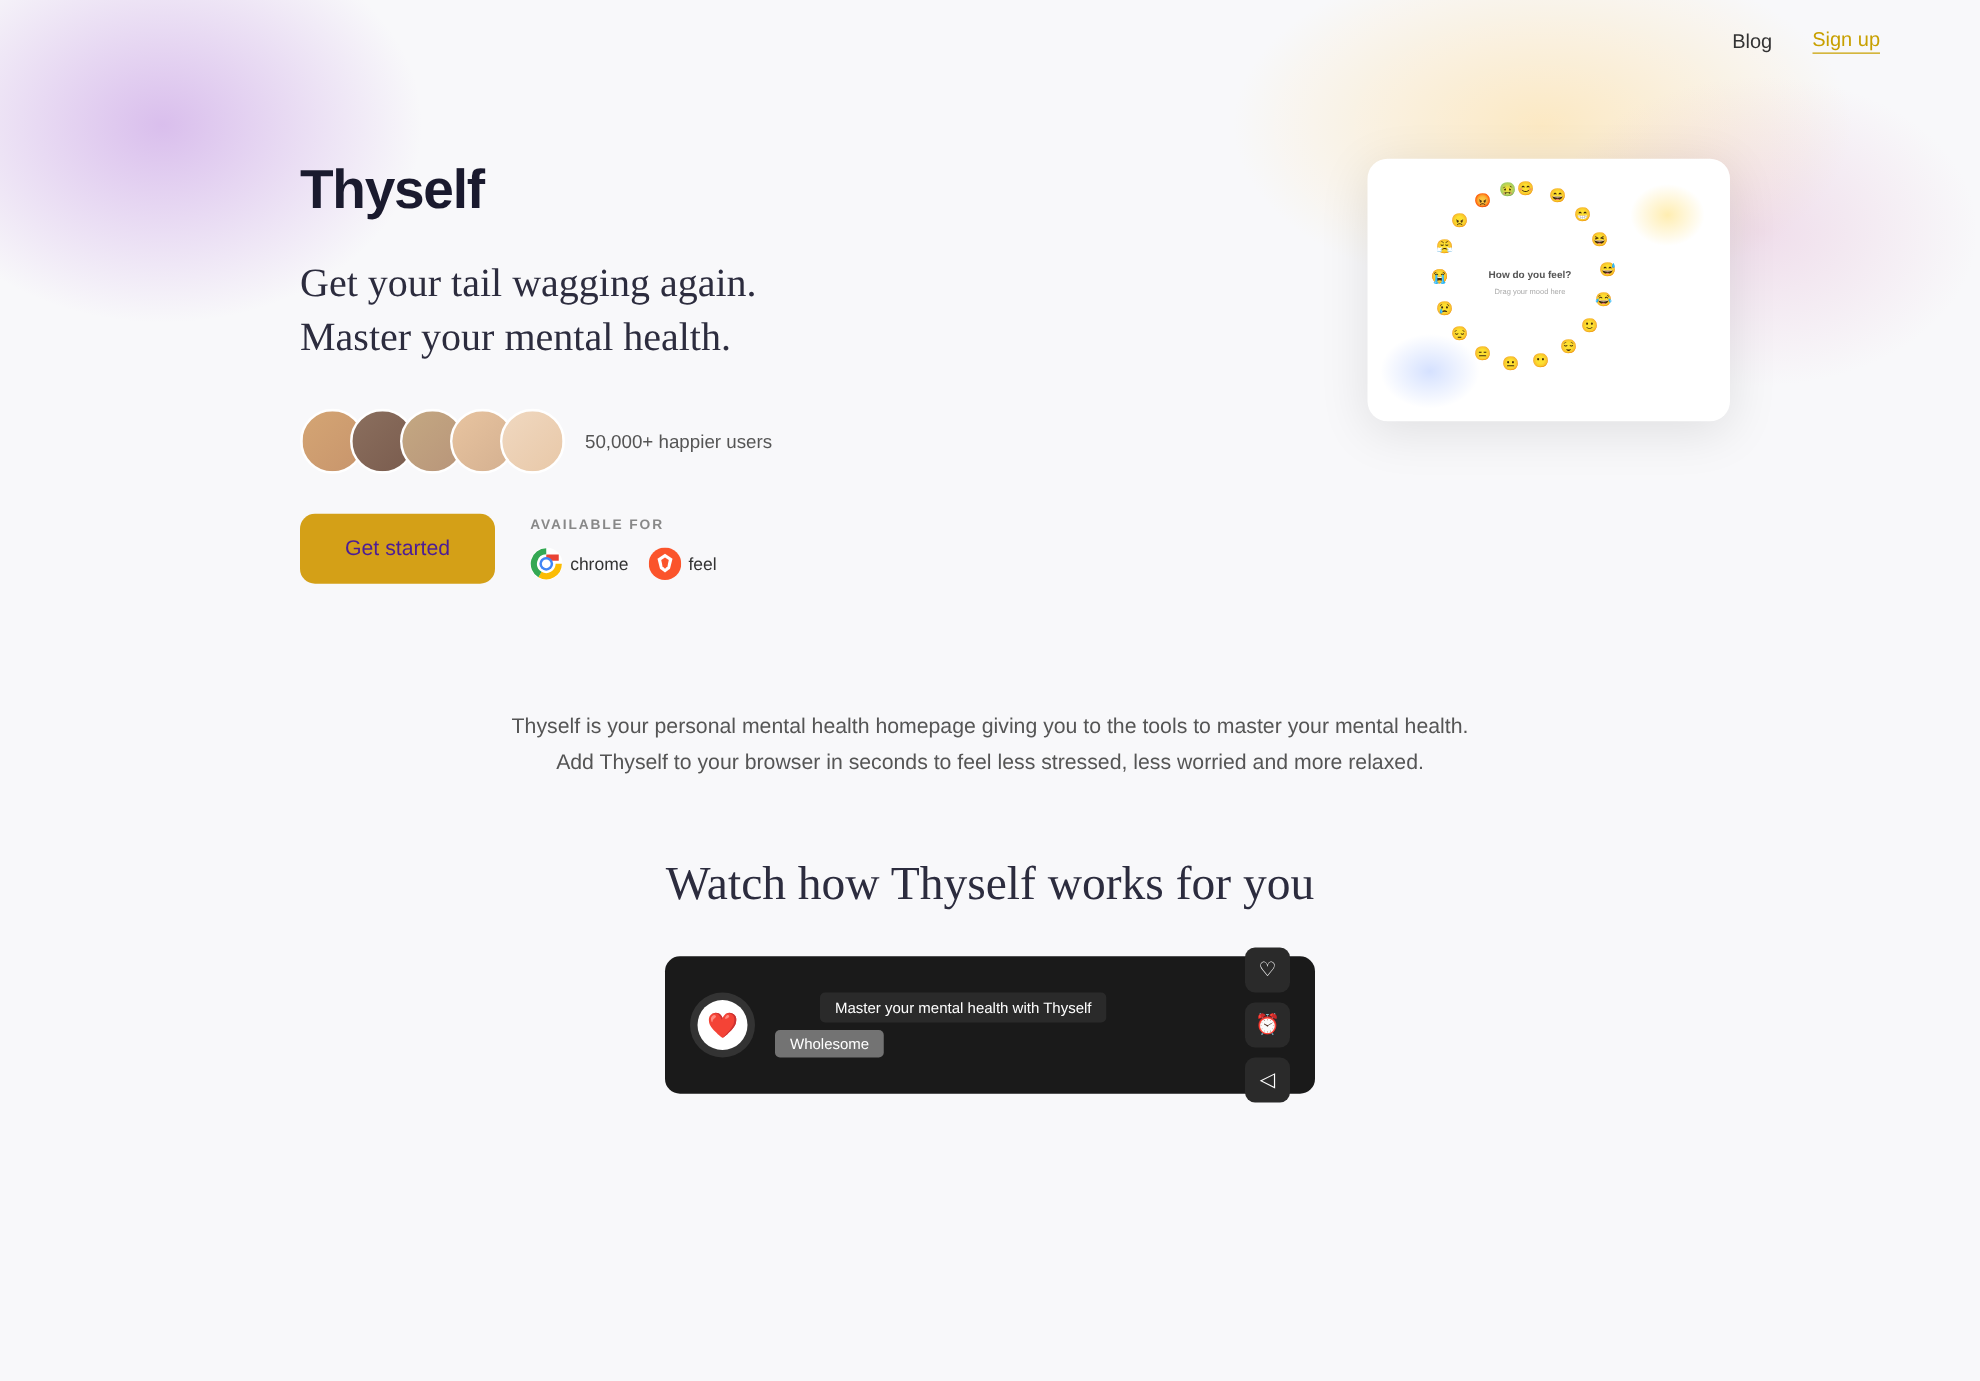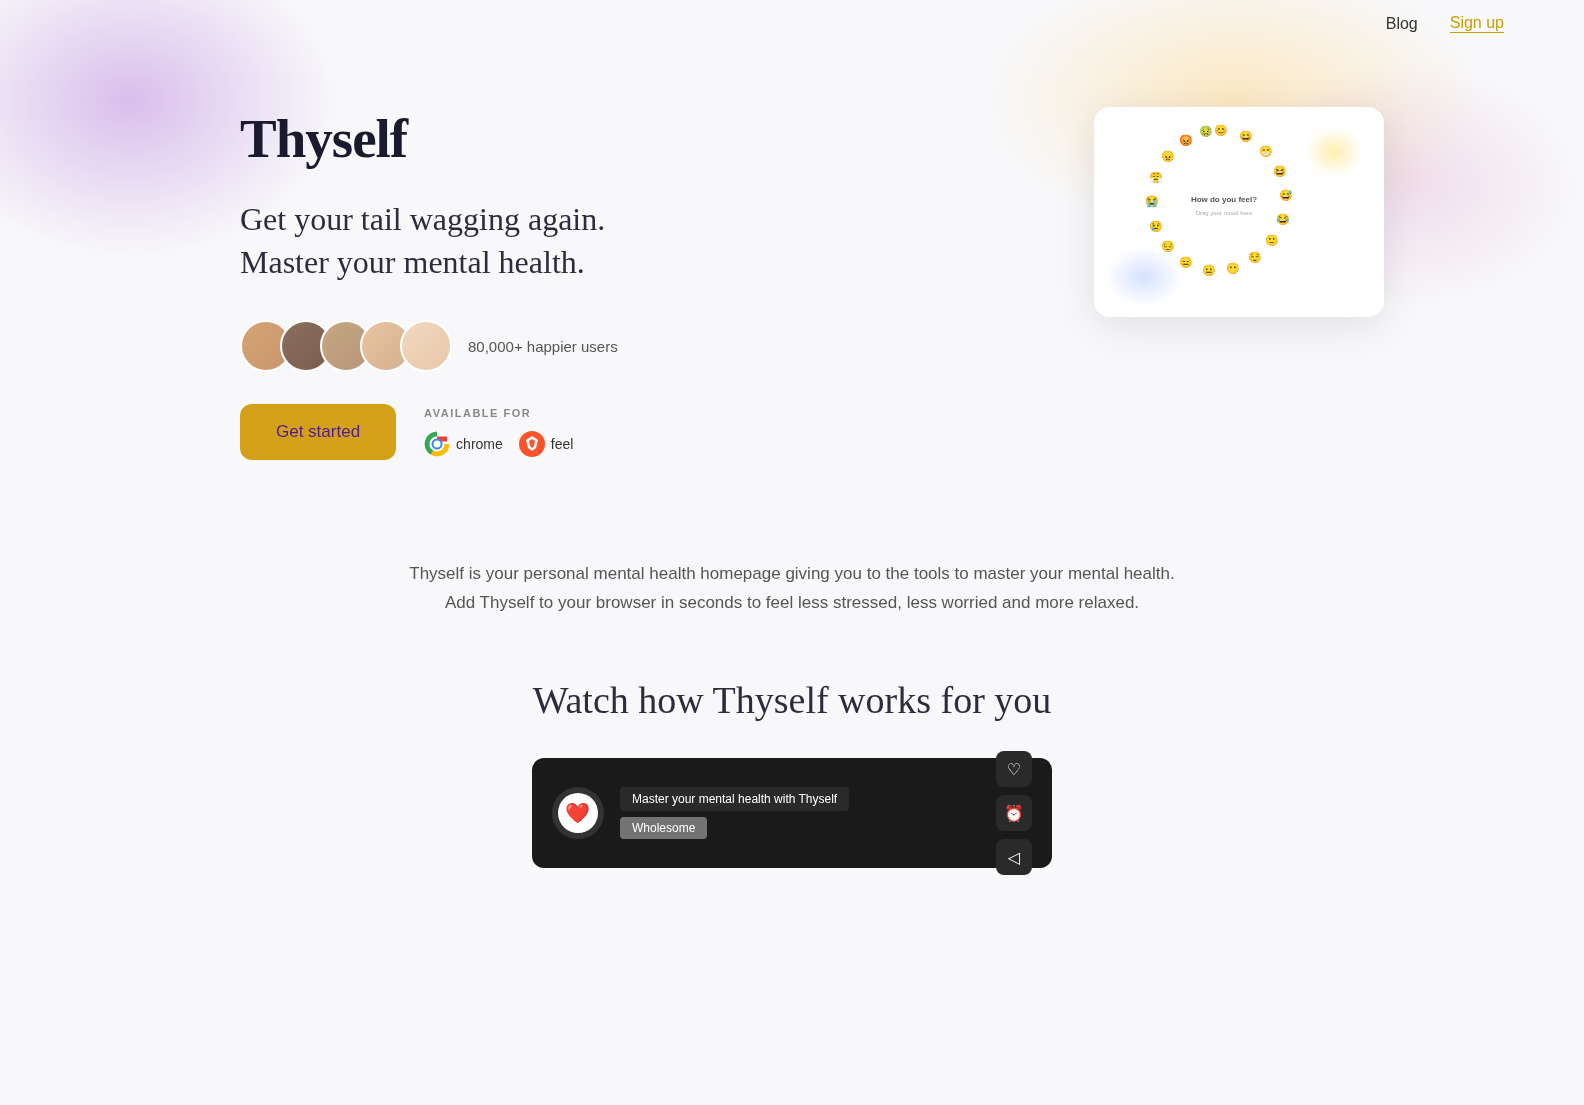--- a/index.html
+++ b/index.html
@@ -50,21 +50,21 @@
       z-index: 0;
     }
 
     
     nav {
       position: relative;
       z-index: 10;
       display: flex;
       justify-content: flex-end;
       align-items: center;
-      padding: 14px 80px;
+      padding: 24px 80px;
       gap: 32px;
     }
 
     nav a {
       text-decoration: none;
       font-size: 16px;
       color: #333;
     }
 
     nav a.signup {
@@ -82,26 +82,26 @@
       padding: 60px 200px 80px 240px;
       gap: 80px;
     }
 
     .hero-left {
       flex: 0 0 auto;
       max-width: 560px;
     }
 
     .hero-logo {
-      font-size: 55px;
+      font-size: 44px;
       font-weight: 800;
       color: #1a1a2e;
       letter-spacing: -1px;
       margin-bottom: 28px;
-      font-family: Liberation Serif, serif;
+      font-family: Liberation Sans, sans-serif;
     }
 
     .hero-tagline {
       font-size: 32px;
       font-weight: 400;
       color: #2c2c3e;
       line-height: 1.35;
       margin-bottom: 36px;
       font-family: Georgia, 'Times New Roman', serif;
     }
@@ -314,20 +314,21 @@
       gap: 6px;
     }
 
     .video-tag-title {
       background: #2a2a2a;
       color: white;
       font-size: 12px;
       padding: 5px 12px;
       border-radius: 4px;
       font-weight: 500;
+      margin-left: 36px;
     }
 
     .video-tag-label {
       background: #737373;
       color: white;
       font-size: 12px;
       padding: 4px 12px;
       border-radius: 4px;
       display: inline-block;
       width: fit-content;
@@ -378,21 +379,21 @@
     </p>
 
     <div class="social-proof">
       <div class="avatars">
         <div class="avatar-circle a1"></div>
         <div class="avatar-circle a2"></div>
         <div class="avatar-circle a3"></div>
         <div class="avatar-circle a4"></div>
         <div class="avatar-circle a5"></div>
       </div>
-      <span class="user-count">80,000+ happier users</span>
+      <span class="user-count">50,000+ happier users</span>
     </div>
 
     <div class="cta-row">
       <button class="get-started-btn">Get started</button>
       <div class="available-for">
         <span class="available-label">AVAILABLE FOR</span>
         <div class="browser-icons">
           <div class="browser-item">
 
             <svg width="26" height="26" viewBox="0 0 26 26">

